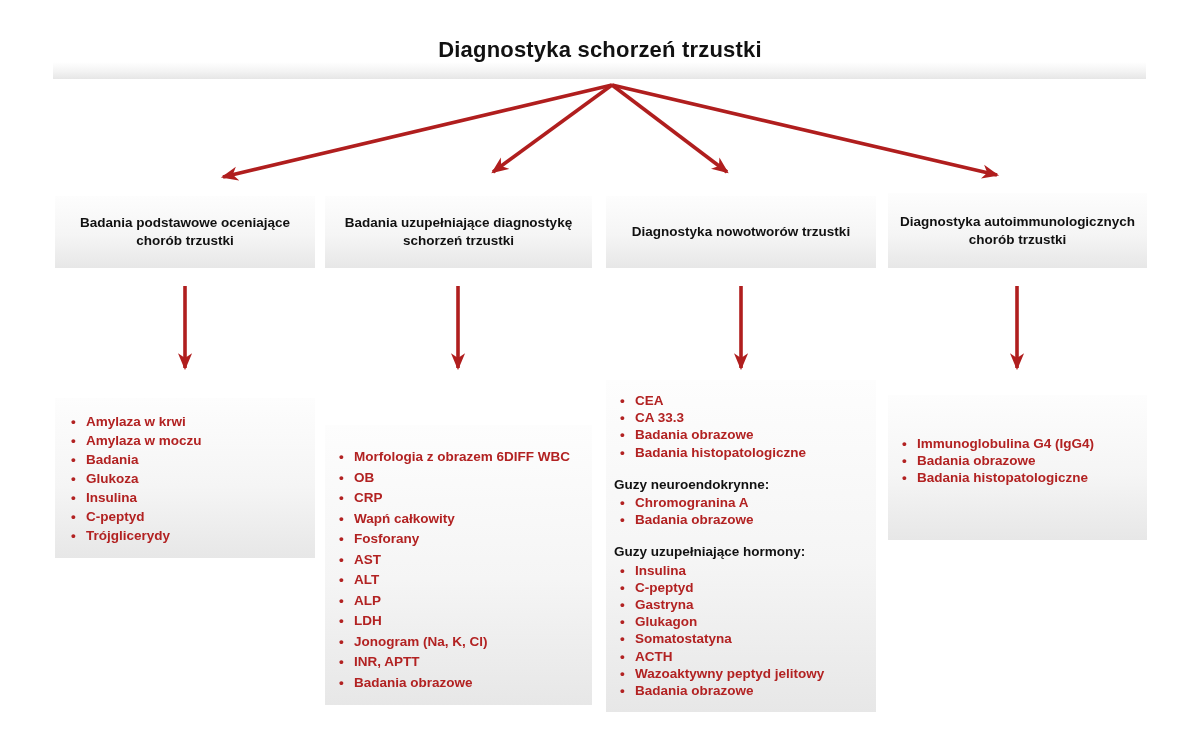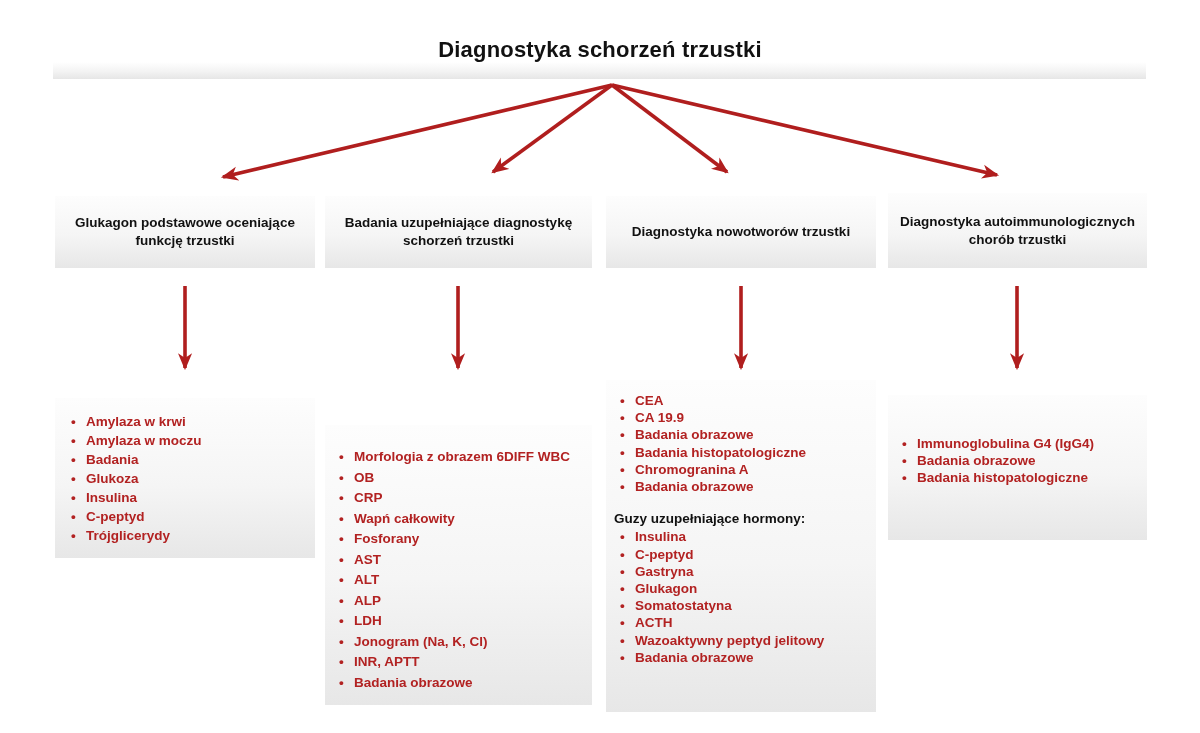--- a/index.html
+++ b/index.html
@@ -109,21 +109,21 @@
     <line class="arrow-line" x1="612" y1="85" x2="223" y2="177" marker-end="url(#arrowhead)"></line>
     <line class="arrow-line" x1="612" y1="85" x2="493" y2="172" marker-end="url(#arrowhead)"></line>
     <line class="arrow-line" x1="612" y1="85" x2="727" y2="172" marker-end="url(#arrowhead)"></line>
     <line class="arrow-line" x1="612" y1="85" x2="997" y2="175" marker-end="url(#arrowhead)"></line>
     <line class="arrow-line" x1="185" y1="286" x2="185" y2="368" marker-end="url(#arrowhead)"></line>
     <line class="arrow-line" x1="458" y1="286" x2="458" y2="368" marker-end="url(#arrowhead)"></line>
     <line class="arrow-line" x1="741" y1="286" x2="741" y2="368" marker-end="url(#arrowhead)"></line>
     <line class="arrow-line" x1="1017" y1="286" x2="1017" y2="368" marker-end="url(#arrowhead)"></line>
   </svg>
 
-  <div class="gradient-box header-box header-1">Glukagon podstawowe oceniające funkcję trzustki</div>
+  <div class="gradient-box header-box header-1">Badania podstawowe oceniające chorób trzustki</div>
   <div class="gradient-box header-box header-2">Badania uzupełniające diagnostykę schorzeń trzustki</div>
   <div class="gradient-box header-box header-3">Diagnostyka nowotworów trzustki</div>
   <div class="gradient-box header-box header-4">Diagnostyka autoimmunologicznych chorób trzustki</div>
 
   <div class="gradient-box list-box list-1">
       <ul>
         <li><span class="bullet">•</span><span>Amylaza w krwi</span></li>
         <li><span class="bullet">•</span><span>Amylaza w moczu</span></li>
         <li><span class="bullet">•</span><span>Badania</span></li>
         <li><span class="bullet">•</span><span>Glukoza</span></li>
@@ -144,24 +144,25 @@
         <li><span class="bullet">•</span><span>ALP</span></li>
         <li><span class="bullet">•</span><span>LDH</span></li>
         <li><span class="bullet">•</span><span>Jonogram (Na, K, Cl)</span></li>
         <li><span class="bullet">•</span><span>INR, APTT</span></li>
         <li><span class="bullet">•</span><span>Badania obrazowe</span></li>
       </ul>
     </div>
   <div class="gradient-box list-box list-3">
       <ul>
         <li><span class="bullet">•</span><span>CEA</span></li>
-        <li><span class="bullet">•</span><span>CA 19.9</span></li>
+        <li><span class="bullet">•</span><span>CA 33.3</span></li>
         <li><span class="bullet">•</span><span>Badania obrazowe</span></li>
         <li><span class="bullet">•</span><span>Badania histopatologiczne</span></li>
       </ul>
+      <div class="group-heading">Guzy neuroendokrynne:</div>
       <ul>
         <li><span class="bullet">•</span><span>Chromogranina A</span></li>
         <li><span class="bullet">•</span><span>Badania obrazowe</span></li>
       </ul>
       <div class="group-heading">Guzy uzupełniające hormony:</div>
       <ul>
         <li><span class="bullet">•</span><span>Insulina</span></li>
         <li><span class="bullet">•</span><span>C-peptyd</span></li>
         <li><span class="bullet">•</span><span>Gastryna</span></li>
         <li><span class="bullet">•</span><span>Glukagon</span></li>

